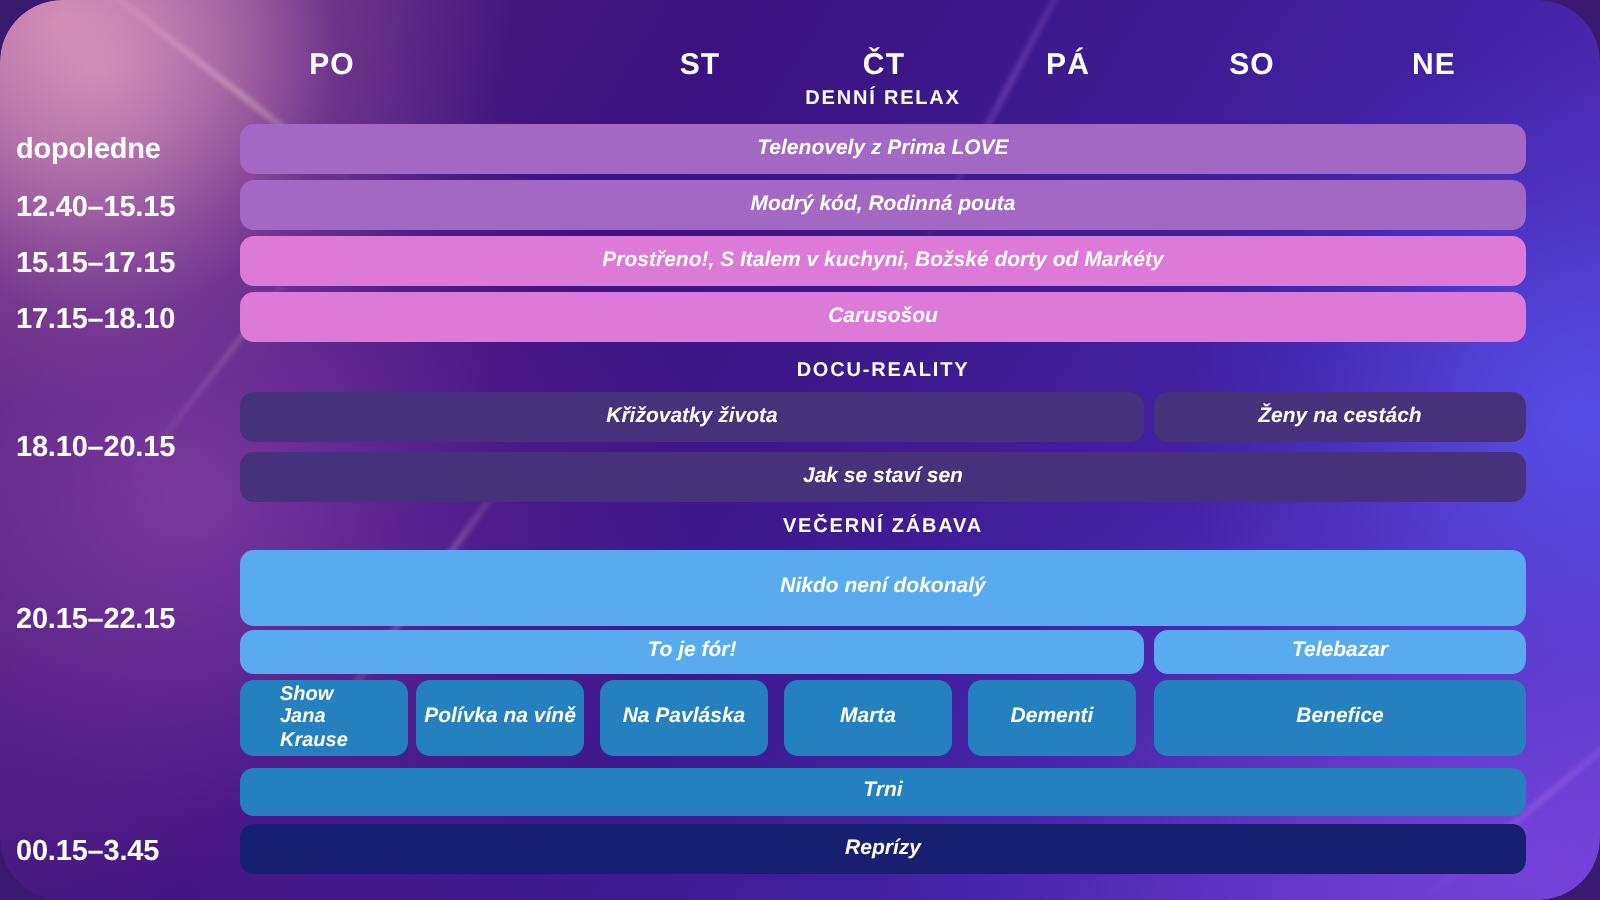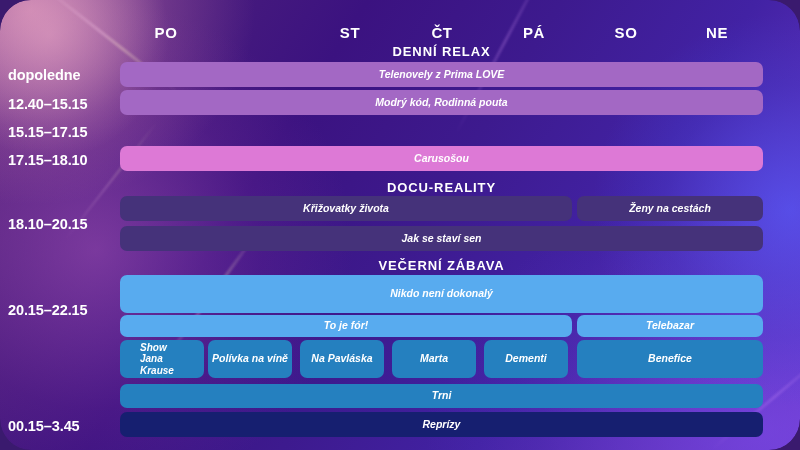--- a/index.html
+++ b/index.html
@@ -71,21 +71,21 @@
     font-size: 15px;
     letter-spacing: .6px;
     text-align: center;
     width: 92px;
   }
 
   .section-head {
     position: absolute;
     color: #ffffff;
     font-weight: bold;
-    font-size: 13px;
+    font-size: 10px;
     letter-spacing: .9px;
     text-align: center;
     left: 120px;
     width: 643px;
   }
 
   .bar {
     position: absolute;
     border-radius: 7px;
     color: #ffffff;
@@ -130,20 +130,21 @@
   <div class="row-label" style="top:418px">00.15–3.45</div>
 
   <div class="section-head" style="top:44px">DENNÍ RELAX</div>
   <div class="section-head" style="top:180px">DOCU-REALITY</div>
   <div class="section-head" style="top:258px">VEČERNÍ ZÁBAVA</div>
 
   <div class="bar" style="left:120px;top:62px;width:643px;height:25px;background:#a368c4">Telenovely z Prima LOVE</div>
 
   <div class="bar" style="left:120px;top:90px;width:643px;height:25px;background:#a368c4">Modrý kód, Rodinná pouta</div>
 
+  <div class="bar" style="left:120px;top:118px;width:643px;height:25px;background:#dd79d6">Prostřeno!, S Italem v kuchyni, Božské dorty od Markéty</div>
 
   <div class="bar" style="left:120px;top:146px;width:643px;height:25px;background:#dd79d6">Carusošou</div>
 
   <div class="bar" style="left:120px;top:196px;width:452px;height:25px;background:#45327a">Křižovatky života</div>
 
   <div class="bar" style="left:577px;top:196px;width:186px;height:25px;background:#45327a">Ženy na cestách</div>
 
   <div class="bar" style="left:120px;top:226px;width:643px;height:25px;background:#45327a">Jak se staví sen</div>
 
   <div class="bar" style="left:120px;top:275px;width:643px;height:38px;background:#58abef">Nikdo není dokonalý</div>

